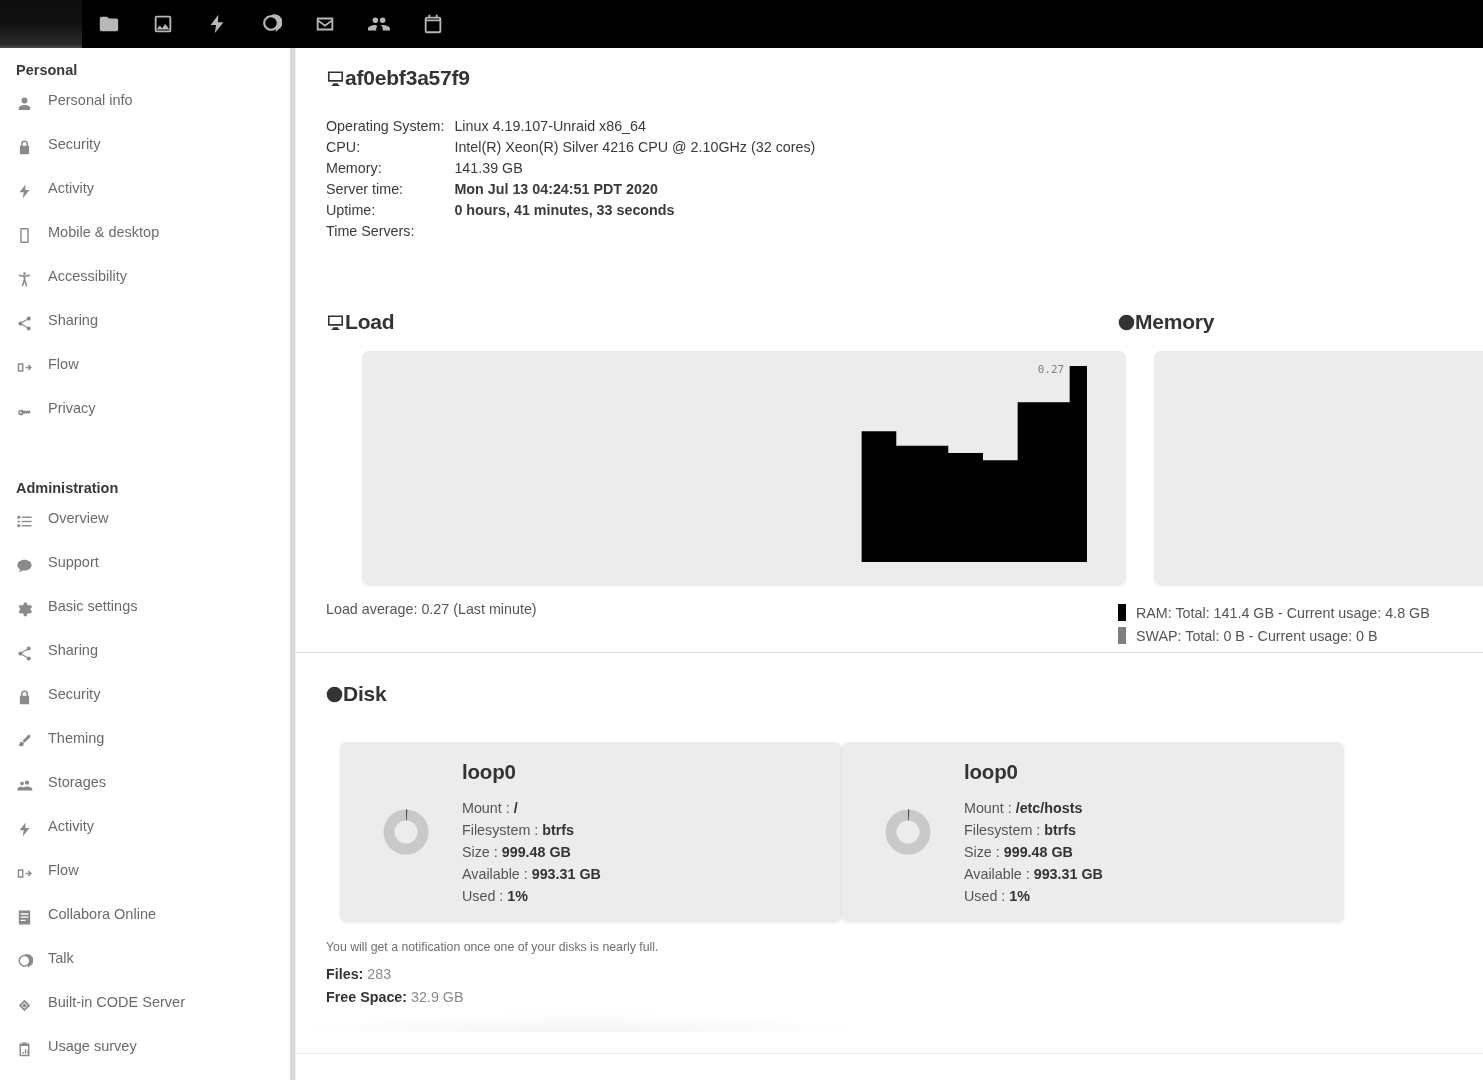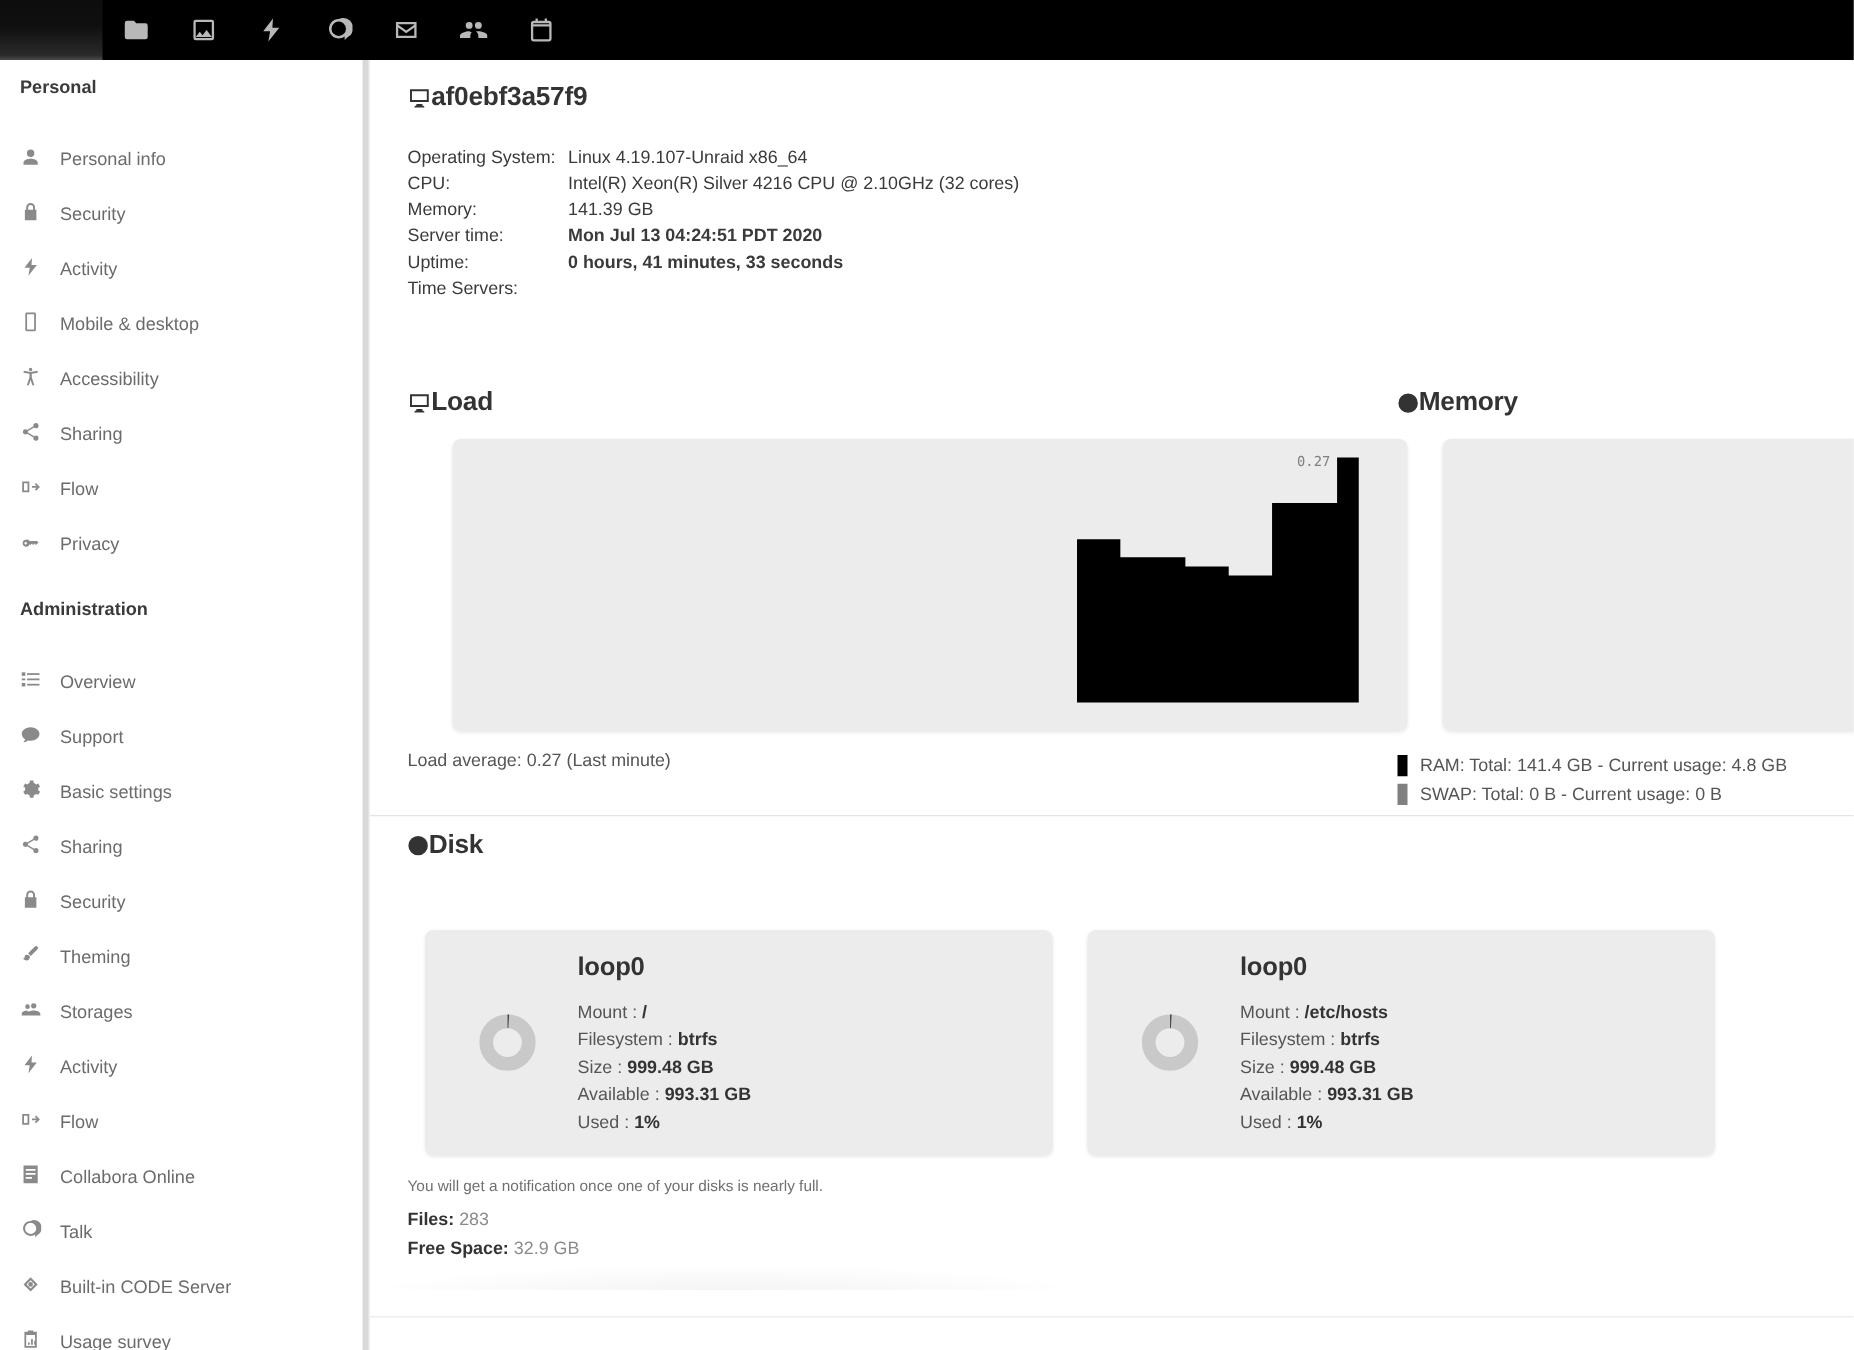--- a/index.html
+++ b/index.html
@@ -49,21 +49,21 @@
     position: absolute; top: 48px; left: 295px;
     width: 1px; height: 1032px;
     background: #ededed;
   }
   .nav-caption {
     font-size: 14.5px; font-weight: bold; color: #3a3a3a;
     padding-left: 16px;
     height: 44px; line-height: 44px;
   }
   .nav-item {
-    display: flex; align-items: flex-end;
+    display: flex; align-items: flex-start;
     height: 44px;
     padding-left: 8px;
     cursor: pointer;
     text-decoration: none;
   }
   .nav-item .nav-ico {
     width: 32px; height: 22px;
     display: flex; align-items: center; justify-content: center;
     flex: 0 0 32px;
   }
@@ -150,22 +150,22 @@
   }
   .legend-caption { font-size: 14.3px; color: #555555; }
 
   
   #disk-divider {
     position: absolute; top: 604px; left: 0;
     width: 1187px; height: 1px; background: #e4e4e4;
   }
 
   
-  #disk-block { position: absolute; top: 616px; left: 30px; width: 1150px; }
-  #disk-cards { display: flex; gap: 28px; margin-top: 56px; padding-left: 14px; }
+  #disk-block { position: absolute; top: 634px; left: 30px; width: 1150px; }
+  #disk-cards { display: flex; margin-top: 36px; padding-left: 14px; }
   .disk-card {
     width: 502px; height: 180px;
     background: #ececec; border-radius: 7px;
     box-shadow: 0 1px 3px rgba(0,0,0,0.09);
     display: flex; align-items: center;
     padding: 0 0 0 42px;
   }
   .donut { flex: 0 0 48px; margin-right: 32px; }
   .donut svg { display: block; }
   .disk-info { padding-top: 2px; }

